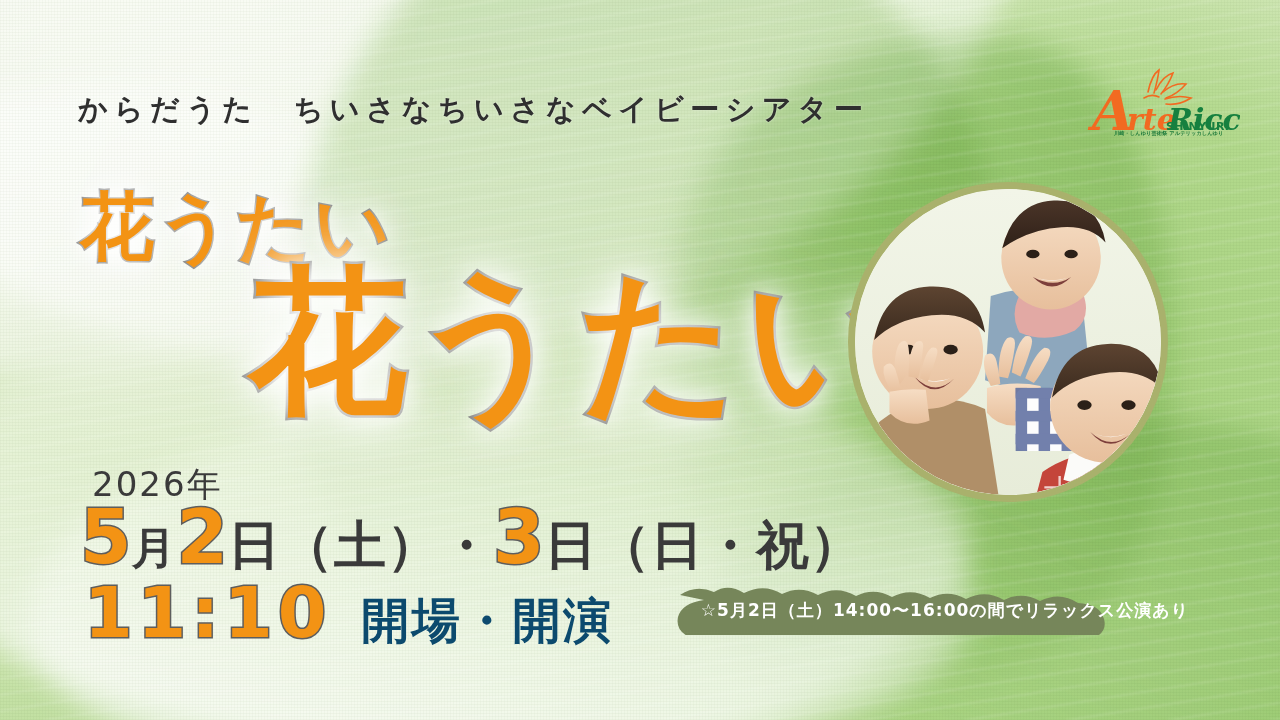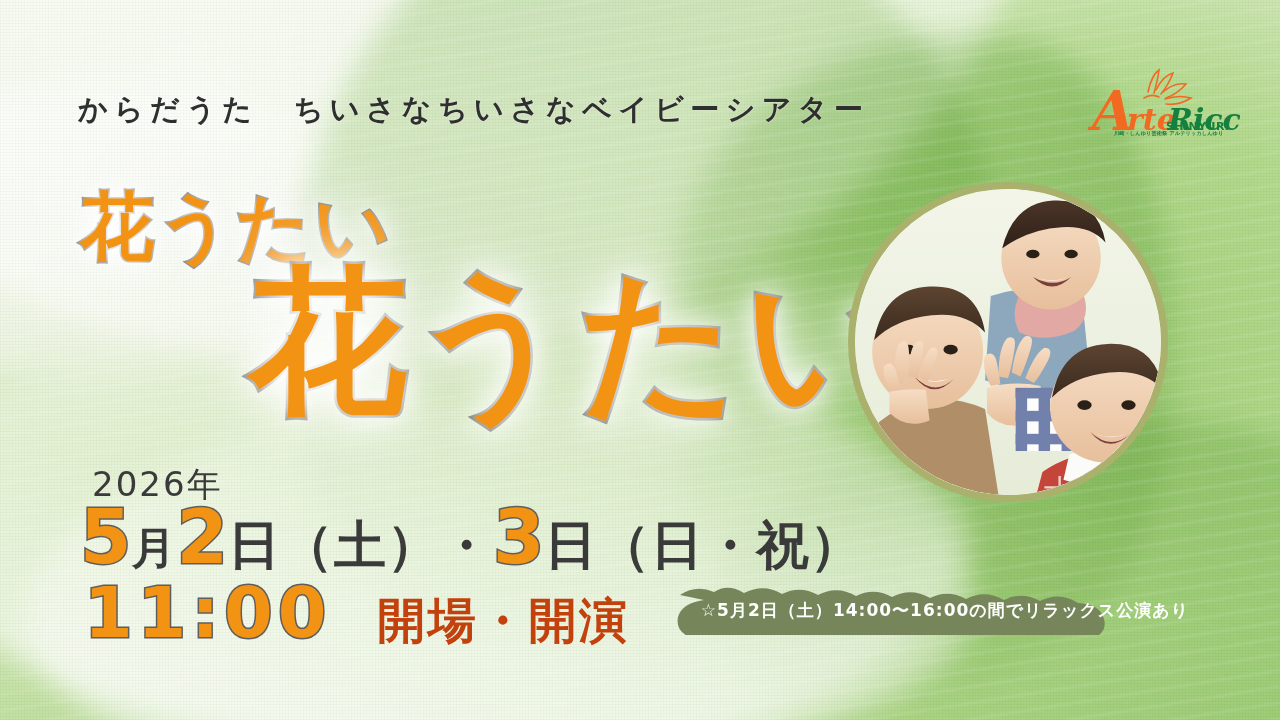--- a/index.html
+++ b/index.html
@@ -223,23 +223,23 @@
     font-weight: 800;
     color: #F39314;
     -webkit-text-stroke: 3px #5e5e5e;
     paint-order: stroke fill;
     letter-spacing: .07em;
     line-height: 1;
   }
   .time-label {
     font-size: 48px;
     font-weight: 700;
-    color: #c2410c;
+    color: #0c4a6e;
     letter-spacing: .05em;
-    margin-left: 46px;
+    margin-left: 30px;
     line-height: 1;
   }
 
   
   .photo-wrap {
     position: absolute;
     left: 848px; top: 182px;
     width: 320px; height: 320px;
     border-radius: 50%;
     border: 7px solid #a9b16c;
@@ -317,21 +317,21 @@
       <span class="num">5</span>
       <span class="kan">月</span>
       <span class="num">2</span>
       <span class="kan sm">日（土）</span>
       <span class="kan sm">・</span>
       <span class="num">3</span>
       <span class="kan sm">日（日・祝）</span>
     </div>
 
     <div class="time-line">
-      <span class="timenum">11:00</span>
+      <span class="timenum">11:10</span>
       <span class="time-label">開場・開演</span>
     </div>
 
     <div class="photo-wrap">
       <div class="photo-inner">
         <svg viewBox="0 0 320 320" xmlns="http://www.w3.org/2000/svg" aria-hidden="true">
           <defs>
             <linearGradient id="bgph" x1="0" y1="0" x2="0" y2="1">
               <stop offset="0" stop-color="#f2f5e8"></stop>
                 <stop offset="1" stop-color="#e7ecd9"></stop>

